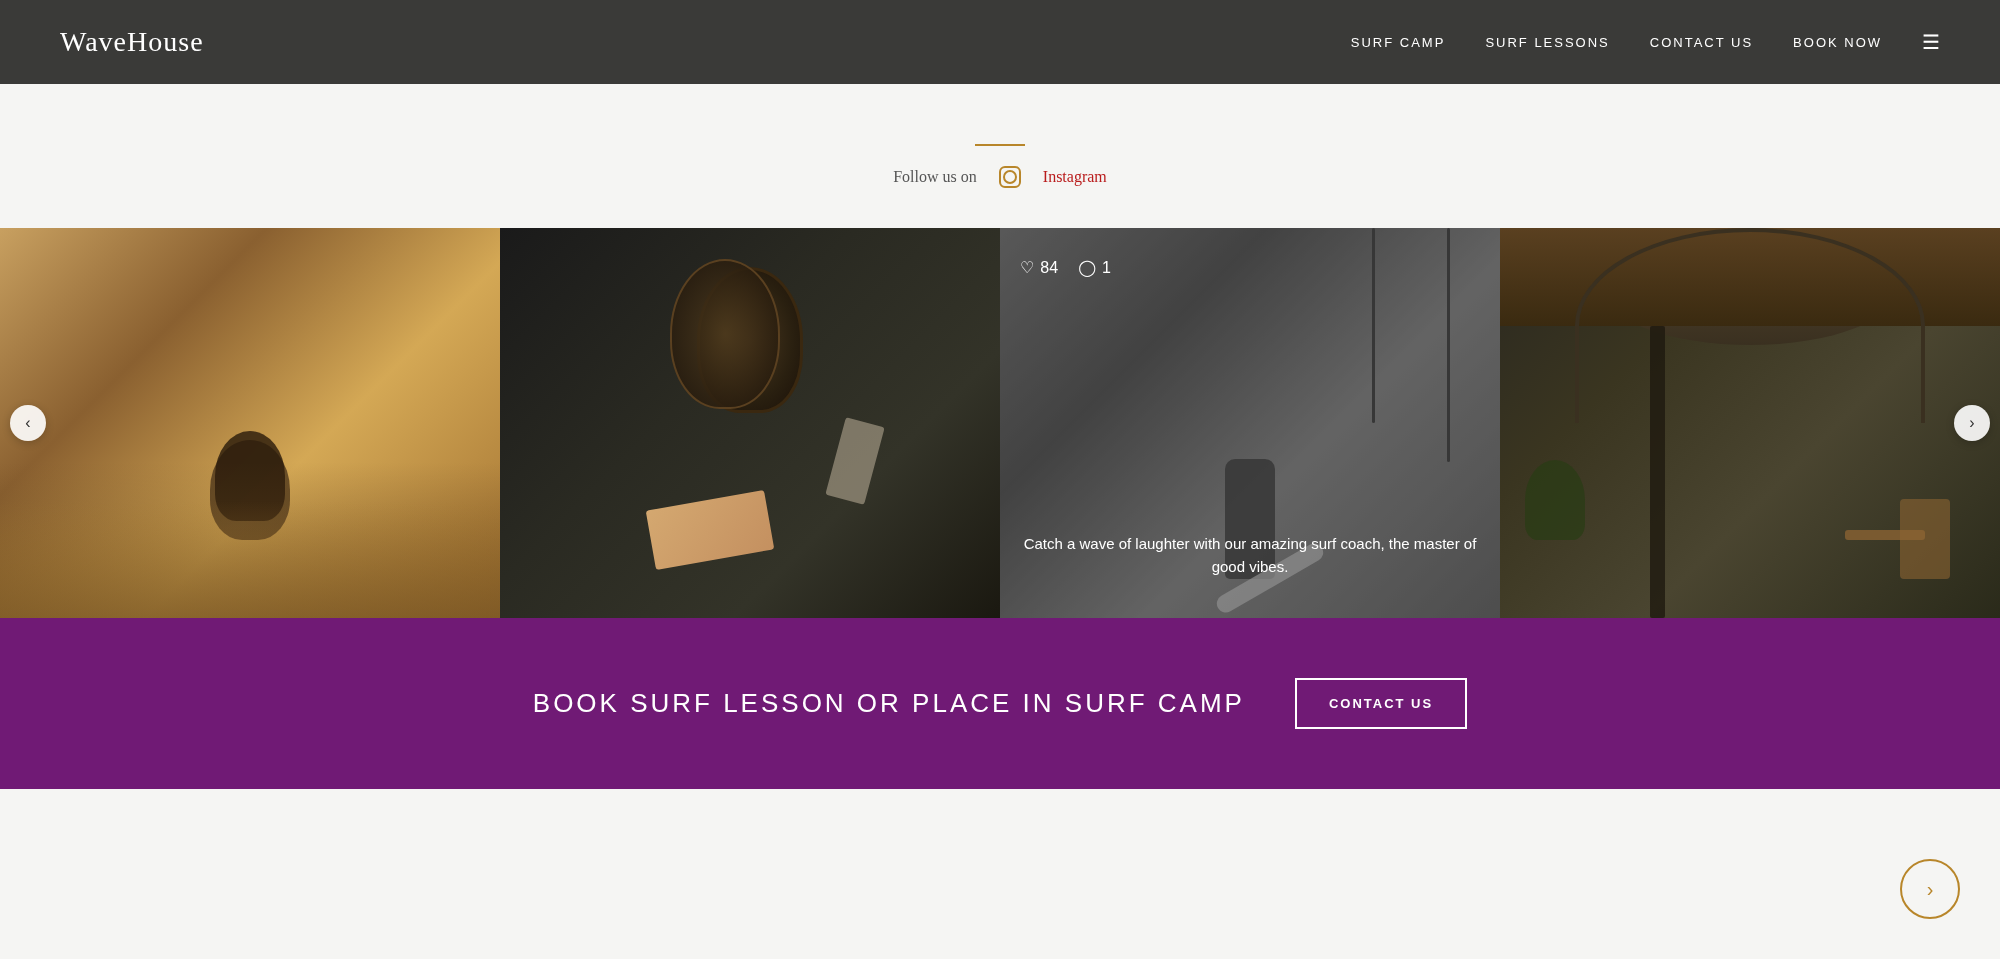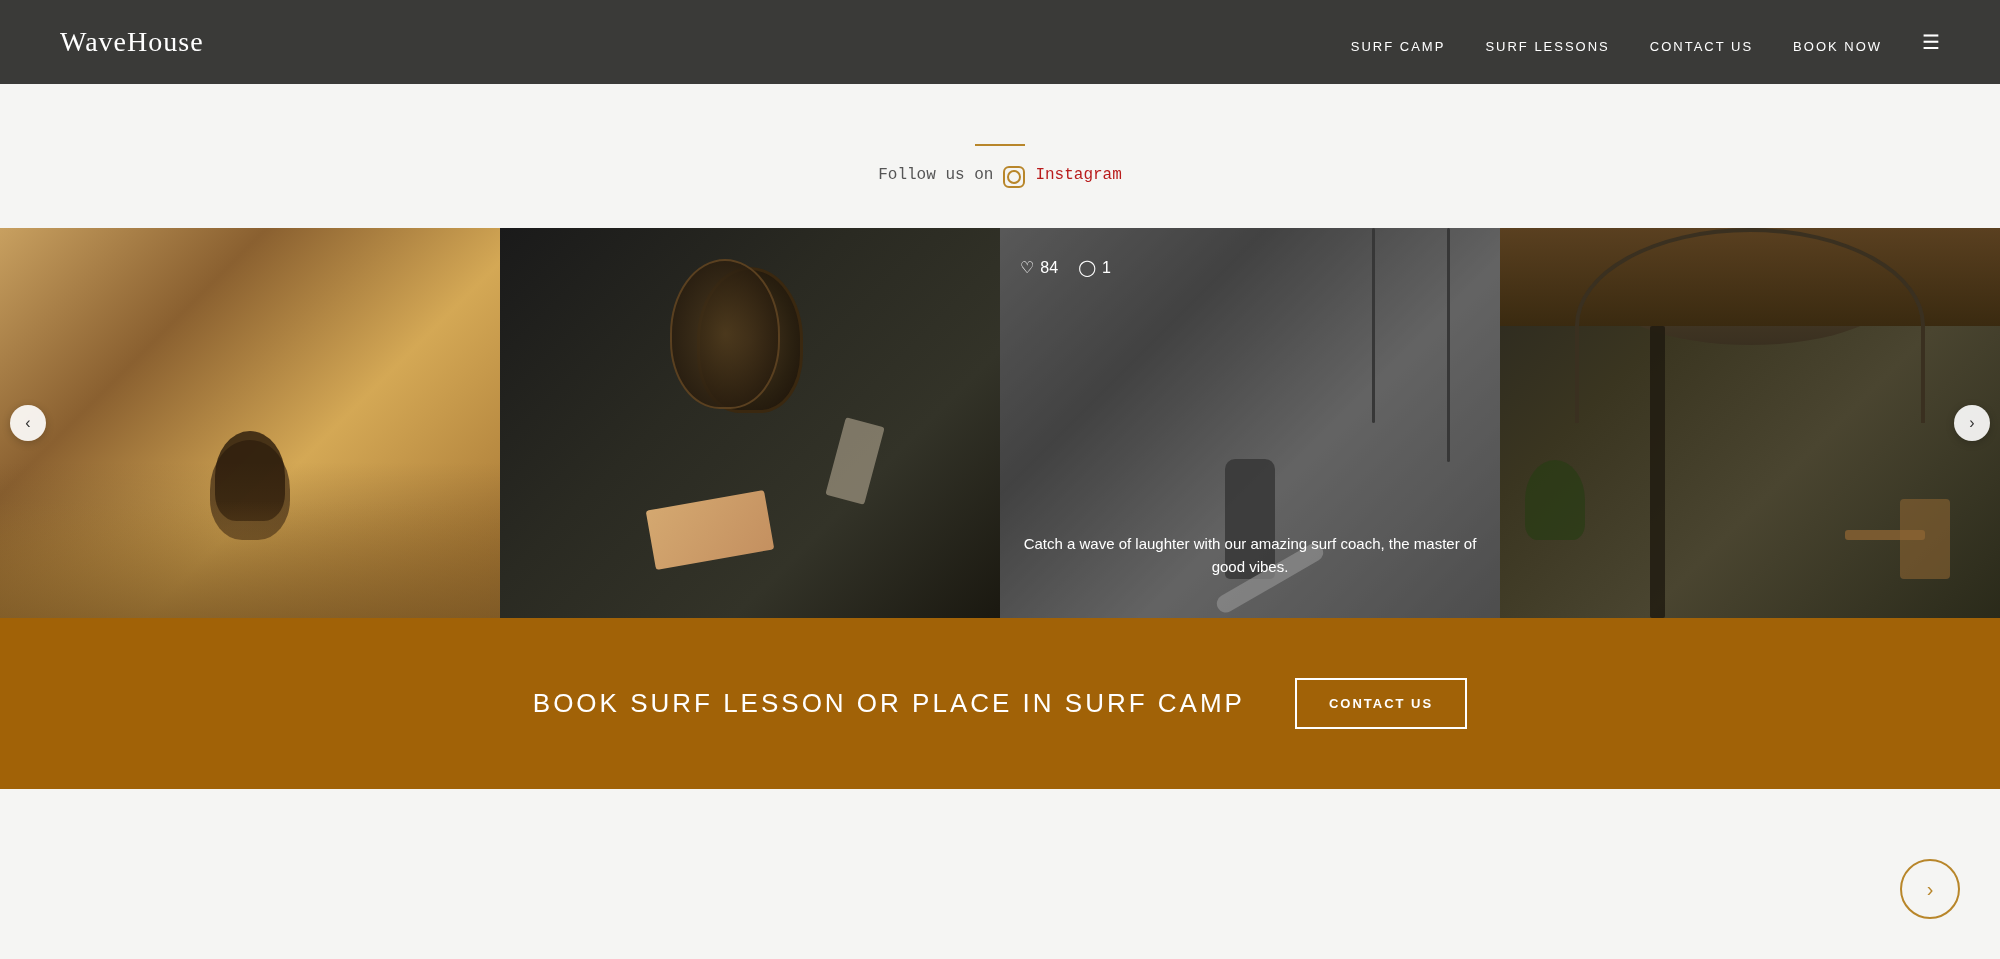--- a/index.html
+++ b/index.html
@@ -25,21 +25,21 @@
     .nav-logo {
       color: #fff;
       font-size: 28px;
       font-family: 'Georgia', serif;
       font-weight: normal;
       letter-spacing: 1px;
     }
 
     .nav-links {
       display: flex;
-      align-items: flex-end;
+      align-items: center;
       gap: 40px;
     }
 
     .nav-link {
       color: #fff;
       font-size: 13px;
       letter-spacing: 2px;
       text-transform: uppercase;
       font-family: Arial, sans-serif;
       font-weight: 400;
@@ -73,24 +73,24 @@
       width: 50px;
       height: 2px;
       background: #b8862a;
       margin: 0 auto 20px;
     }
 
     .instagram-follow {
       font-size: 16px;
       color: #555;
       display: flex;
-      align-items: flex-start;
+      align-items: center;
       justify-content: center;
-      gap: 10px;
-      font-family: Liberation Mono, monospace;
+      gap: 22px;
+      font-family: Liberation Serif, serif;
     }
 
     .instagram-icon {
       width: 22px;
       height: 22px;
       border: 2px solid #b8862a;
       border-radius: 6px;
       display: inline-flex;
       align-items: center;
       justify-content: center;
@@ -247,21 +247,21 @@
     .carousel-arrow-left {
       left: 10px;
     }
 
     .carousel-arrow-right {
       right: 10px;
     }
 
     
     .cta-section {
-      background: #a16207;
+      background: #701a75;
       display: flex;
       align-items: center;
       justify-content: center;
       gap: 50px;
       padding: 60px 40px;
       min-height: 160px;
     }
 
     .cta-text {
       color: #fff;

